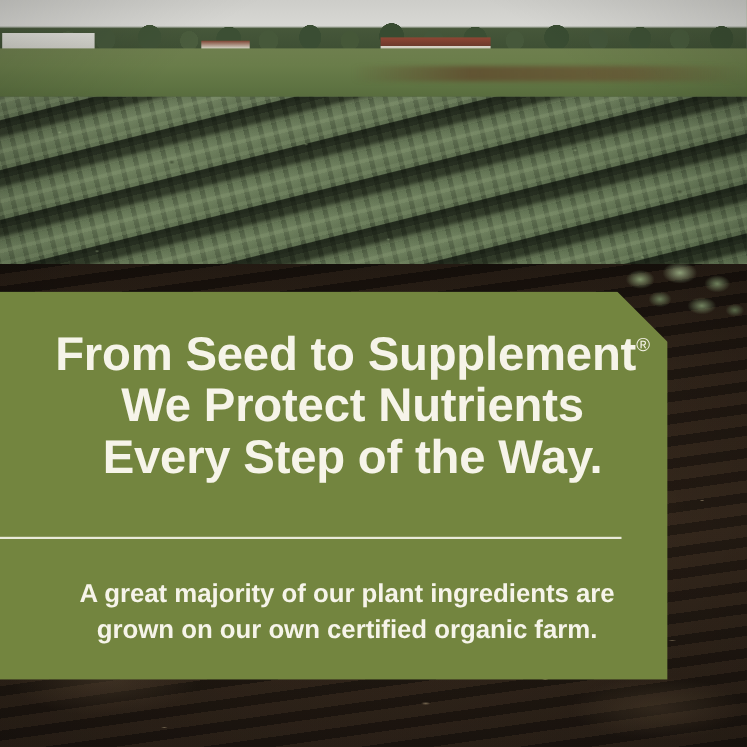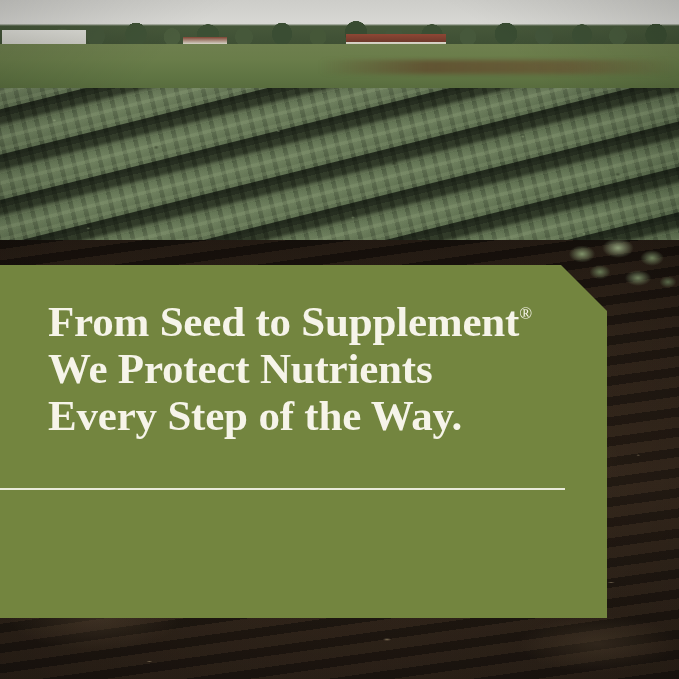--- a/index.html
+++ b/index.html
@@ -6,22 +6,23 @@
   html, body {
     margin: 0;
     padding: 0;
     background: #000;
   }
   #stage {
     position: relative;
     width: 679px;
     height: 679px;
     overflow: hidden;
-    font-family: Liberation Serif, serif;
+    font-family: Liberation Sans, sans-serif;
     background: #4d7c0f;
+    text-align: center;
   }
 
   
   .photo { position: absolute; left: 0; top: 0; width: 679px; height: 679px; }
 
   
   .sky {
     position: absolute; left: 0; top: 0; width: 679px; height: 44px;
     background: linear-gradient(180deg, #cdcdc9 0%, #d6d6d2 45%, #dededa 100%);
   }
@@ -246,17 +247,19 @@
 
   <div class="panel">
     <div class="panel-inner">
 
       <div class="headline"><span>From Seed to Supplement</span><span class="reg">®</span>
 <span>We Protect Nutrients</span>
 <span>Every Step of the Way.</span></div>
 
       <div class="divider"></div>
 
+      <div class="subcopy">A great majority of our plant ingredients are
+grown on our own certified organic farm.</div>
 
     </div>
   </div>
 
 </div>
 
 </body></html>

